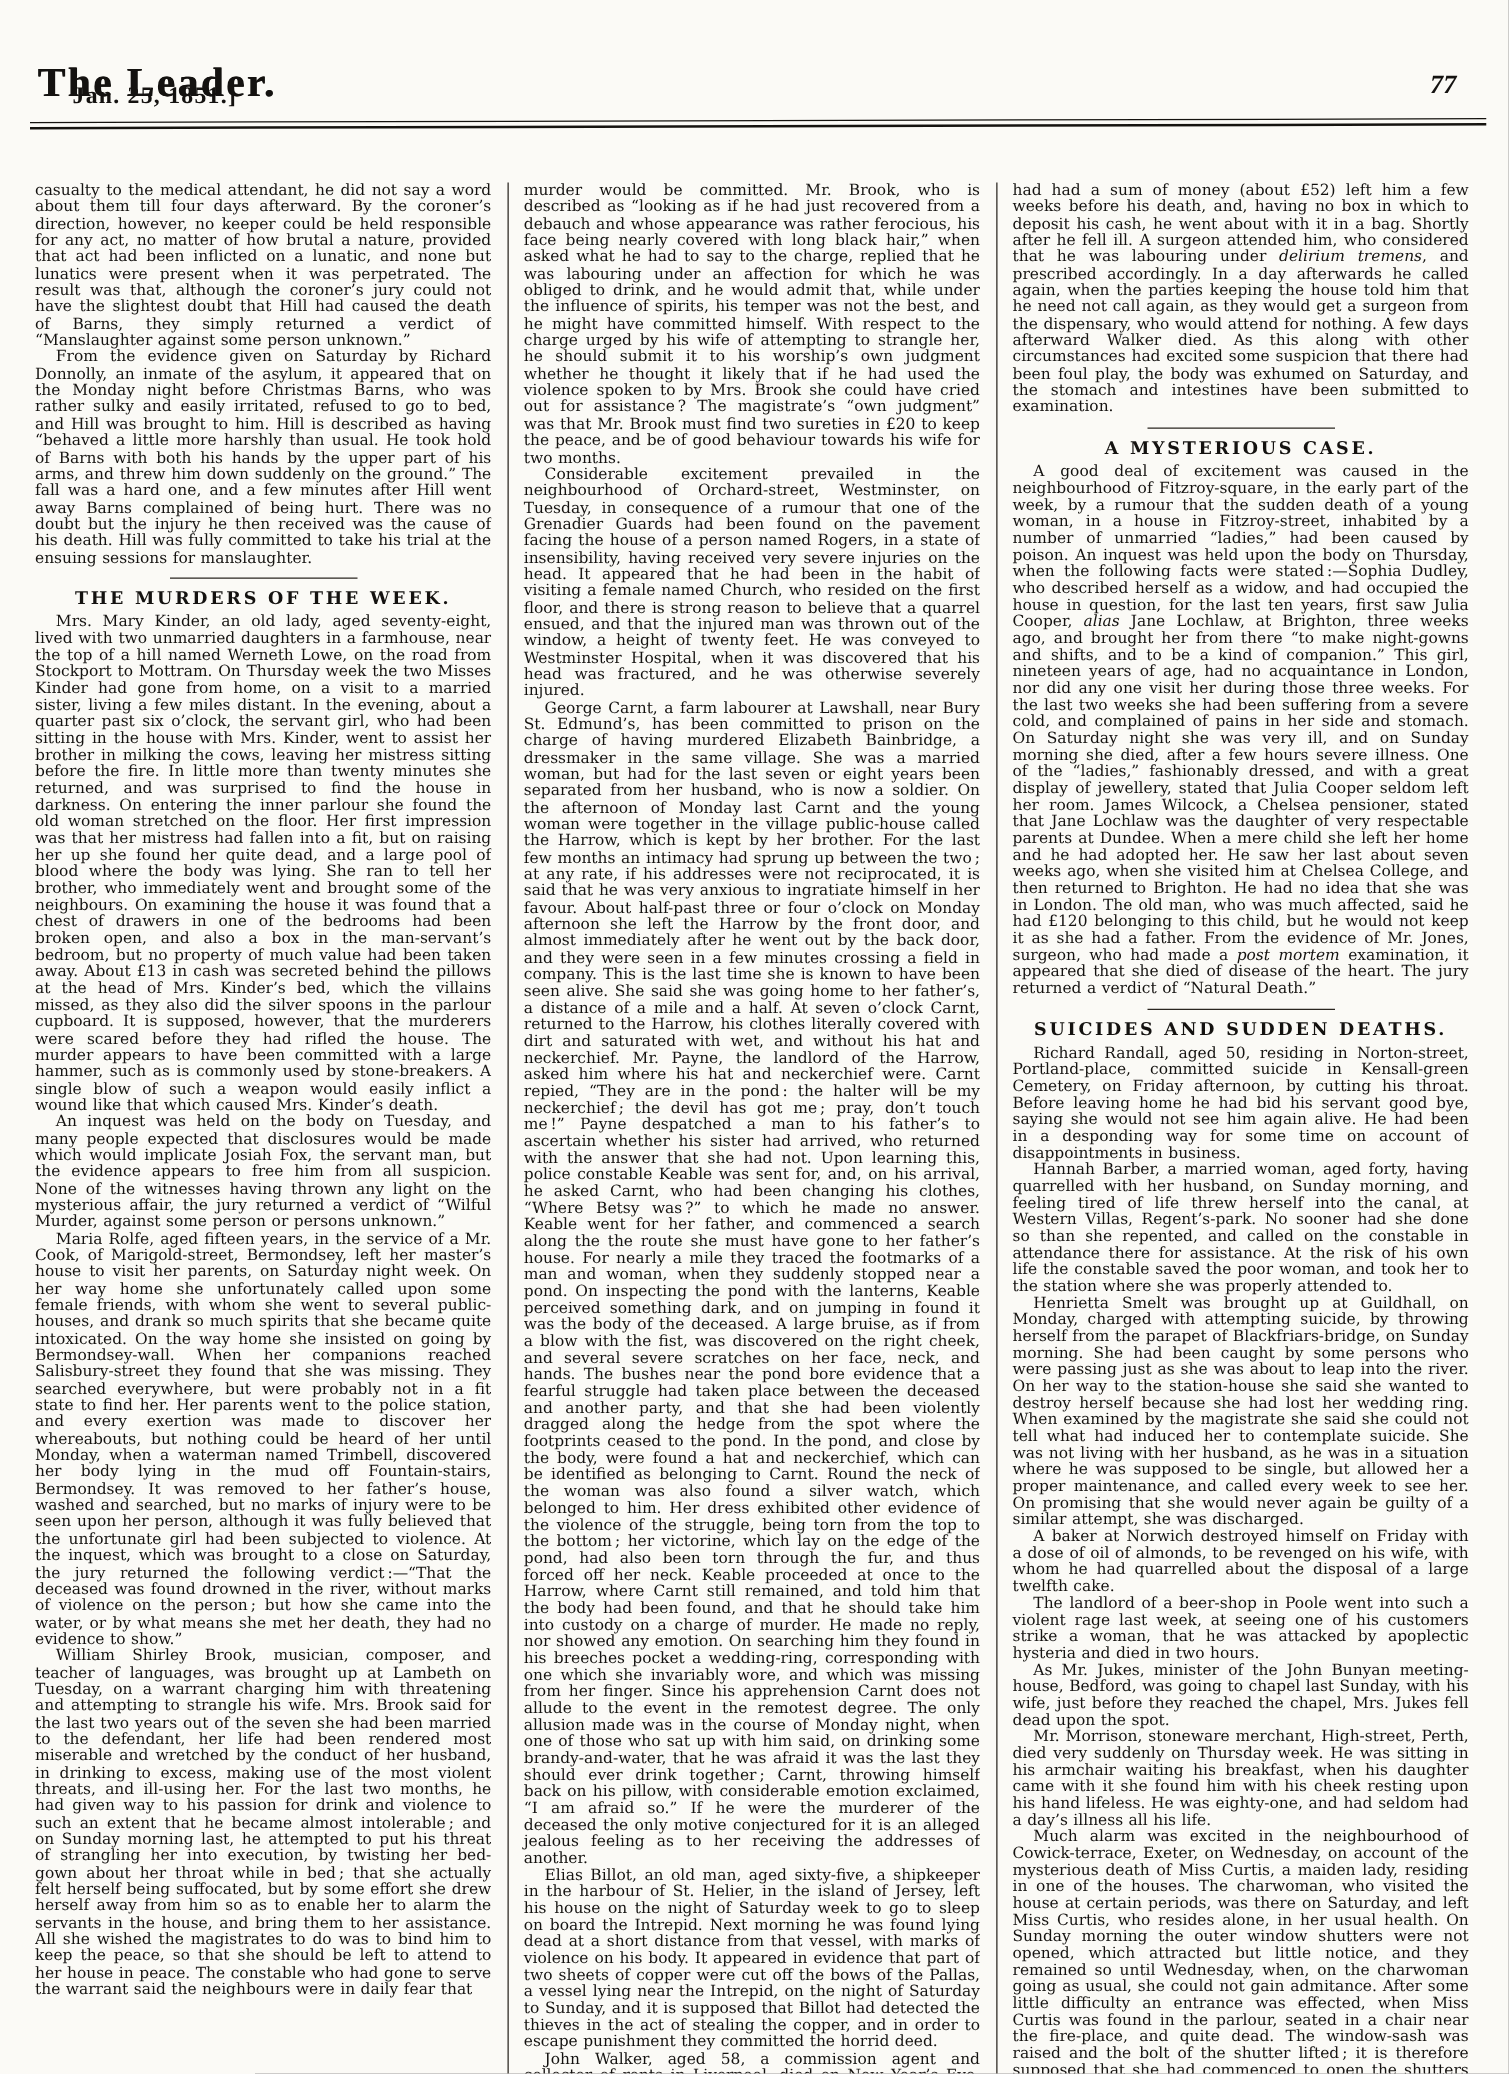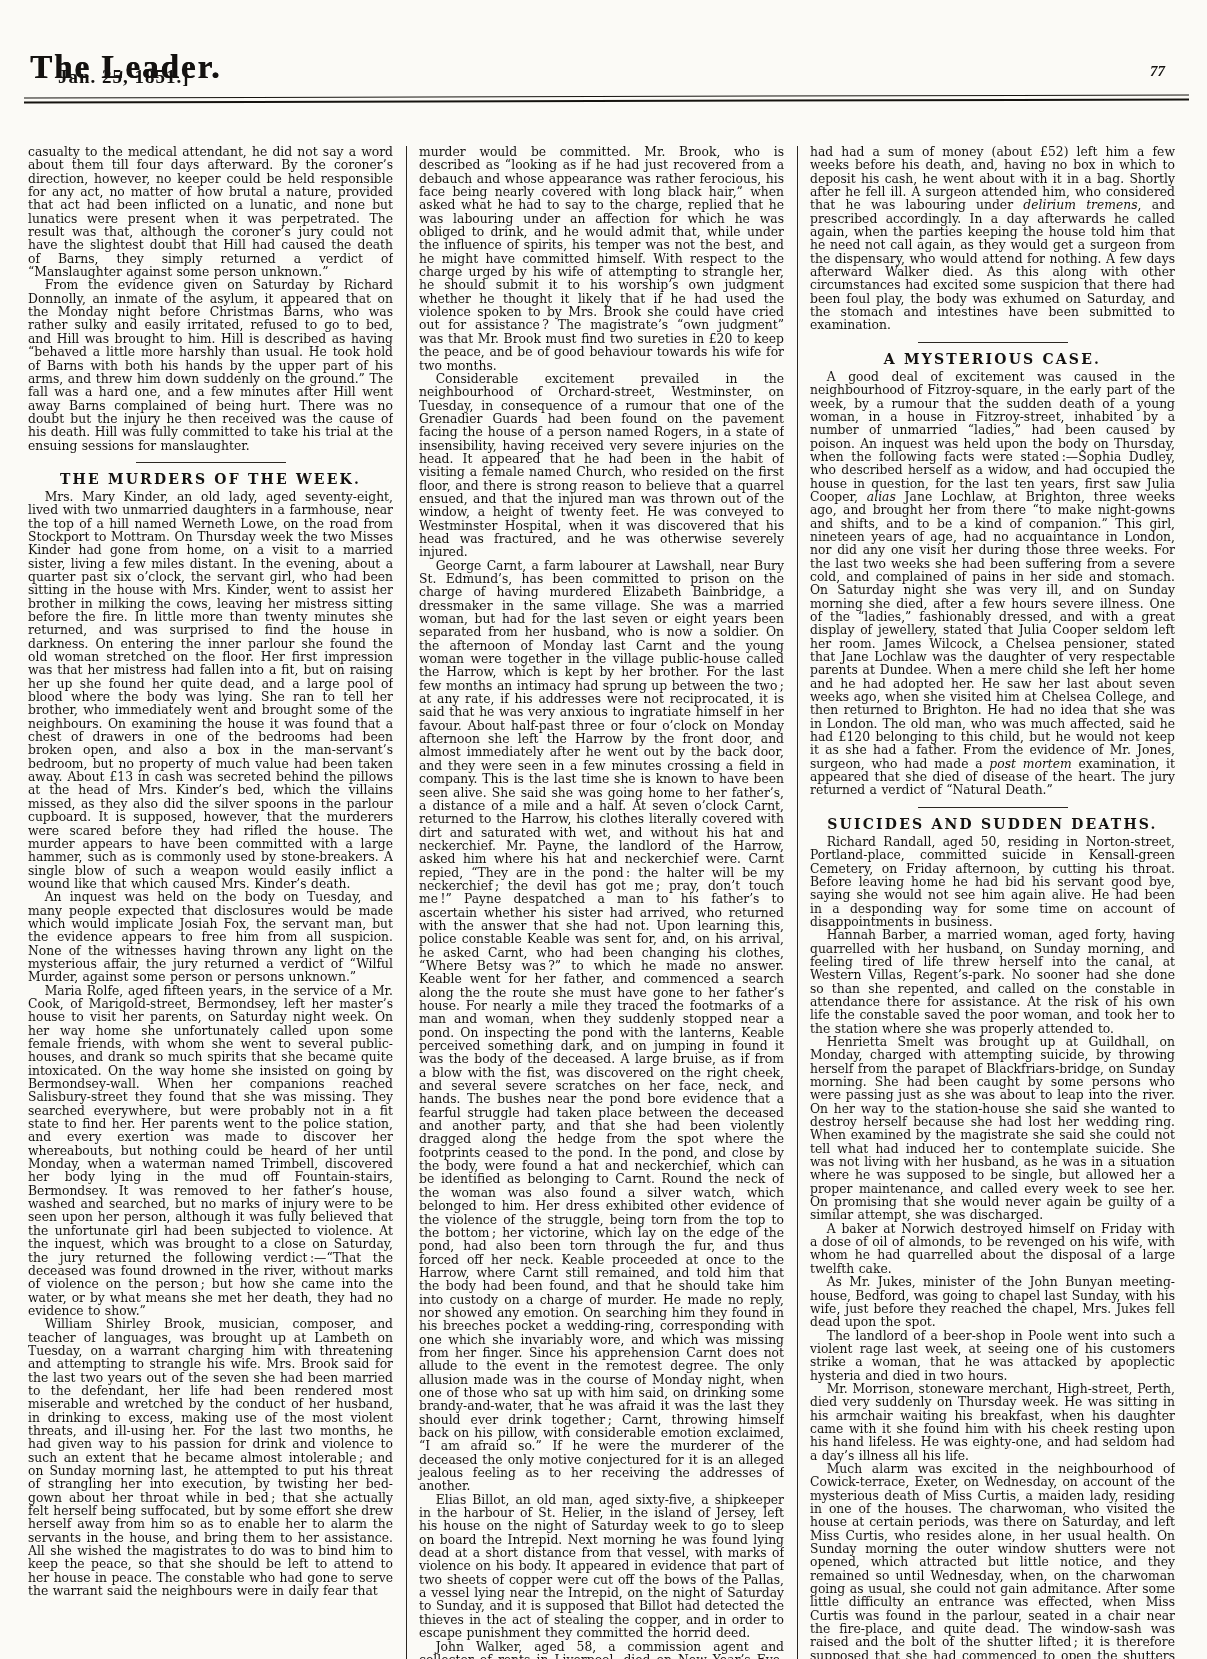--- a/index.html
+++ b/index.html
@@ -21,21 +21,21 @@
     position:absolute;left:28px;bottom:0;
     font-size:19px;font-weight:bold;letter-spacing:1px;
   }
   .masthead{
     position:absolute;left:0;right:0;bottom:2px;text-align:left;
     font-size:33px;font-weight:bold;letter-spacing:2px;
     text-shadow:0.6px 0 0 #141210;
   }
   .page-number{
     position:absolute;right:12px;bottom:8px;
-    font-size:15px;font-weight:bold;font-style:italic;margin-top:33px;
+    font-size:21px;font-weight:bold;font-style:italic;margin-top:33px;
   }
   .head-rule{
     position:absolute;top:96px;left:24px;right:18px;height:3px;
     border-top:1px solid #15130f;border-bottom:2px solid #15130f;
     transform:rotate(-0.15deg);
   }
   
   .columns{
     position:absolute;top:106px;left:28px;right:24px;bottom:0;
     display:flex;
@@ -100,19 +100,19 @@
         <p class="noindent">had had a sum of money (about £52) left him a few weeks before his death, and, having no box in which to deposit his cash, he went about with it in a bag. Shortly after he fell ill. A surgeon attended him, who considered that he was labouring under <em>delirium tremens</em>, and prescribed accordingly. In a day afterwards he called again, when the parties keeping the house told him that he need not call again, as they would get a surgeon from the dispensary, who would attend for nothing. A few days afterward Walker died. As this along with other circumstances had excited some suspicion that there had been foul play, the body was exhumed on Saturday, and the stomach and intestines have been submitted to examination.</p>
         <div class="rule"></div>
         <h2 class="heading">A MYSTERIOUS CASE.</h2>
         <p>A good deal of excitement was caused in the neighbourhood of Fitzroy-square, in the early part of the week, by a rumour that the sudden death of a young woman, in a house in Fitzroy-street, inhabited by a number of unmarried “ladies,” had been caused by poison. An inquest was held upon the body on Thursday, when the following facts were stated :—Sophia Dudley, who described herself as a widow, and had occupied the house in question, for the last ten years, first saw Julia Cooper, <em>alias</em> Jane Lochlaw, at Brighton, three weeks ago, and brought her from there “to make night-gowns and shifts, and to be a kind of companion.” This girl, nineteen years of age, had no acquaintance in London, nor did any one visit her during those three weeks. For the last two weeks she had been suffering from a severe cold, and complained of pains in her side and stomach. On Saturday night she was very ill, and on Sunday morning she died, after a few hours severe illness. One of the “ladies,” fashionably dressed, and with a great display of jewellery, stated that Julia Cooper seldom left her room. James Wilcock, a Chelsea pensioner, stated that Jane Lochlaw was the daughter of very respectable parents at Dundee. When a mere child she left her home and he had adopted her. He saw her last about seven weeks ago, when she visited him at Chelsea College, and then returned to Brighton. He had no idea that she was in London. The old man, who was much affected, said he had £120 belonging to this child, but he would not keep it as she had a father. From the evidence of Mr. Jones, surgeon, who had made a <em>post mortem</em> examination, it appeared that she died of disease of the heart. The jury returned a verdict of “Natural Death.”</p>
         <div class="rule"></div>
         <h2 class="heading">SUICIDES AND SUDDEN DEATHS.</h2>
         <p>Richard Randall, aged 50, residing in Norton-street, Portland-place, committed suicide in Kensall-green Cemetery, on Friday afternoon, by cutting his throat. Before leaving home he had bid his servant good bye, saying she would not see him again alive. He had been in a desponding way for some time on account of disappointments in business.</p>
         <p>Hannah Barber, a married woman, aged forty, having quarrelled with her husband, on Sunday morning, and feeling tired of life threw herself into the canal, at Western Villas, Regent’s-park. No sooner had she done so than she repented, and called on the constable in attendance there for assistance. At the risk of his own life the constable saved the poor woman, and took her to the station where she was properly attended to.</p>
         <p>Henrietta Smelt was brought up at Guildhall, on Monday, charged with attempting suicide, by throwing herself from the parapet of Blackfriars-bridge, on Sunday morning. She had been caught by some persons who were passing just as she was about to leap into the river. On her way to the station-house she said she wanted to destroy herself because she had lost her wedding ring. When examined by the magistrate she said she could not tell what had induced her to contemplate suicide. She was not living with her husband, as he was in a situation where he was supposed to be single, but allowed her a proper maintenance, and called every week to see her. On promising that she would never again be guilty of a similar attempt, she was discharged.</p>
         <p>A baker at Norwich destroyed himself on Friday with a dose of oil of almonds, to be revenged on his wife, with whom he had quarrelled about the disposal of a large twelfth cake.</p>
+        <p>The landlord of a beer-shop in Poole went into such a violent rage last week, at seeing one of his customers strike a woman, that he was attacked by apoplectic hysteria and died in two hours.</p>
         <p>As Mr. Jukes, minister of the John Bunyan meeting-house, Bedford, was going to chapel last Sunday, with his wife, just before they reached the chapel, Mrs. Jukes fell dead upon the spot.</p>
-        <p>The landlord of a beer-shop in Poole went into such a violent rage last week, at seeing one of his customers strike a woman, that he was attacked by apoplectic hysteria and died in two hours.</p>
         <p>Mr. Morrison, stoneware merchant, High-street, Perth, died very suddenly on Thursday week. He was sitting in his armchair waiting his breakfast, when his daughter came with it she found him with his cheek resting upon his hand lifeless. He was eighty-one, and had seldom had a day’s illness all his life.</p>
         <p>Much alarm was excited in the neighbourhood of Cowick-terrace, Exeter, on Wednesday, on account of the mysterious death of Miss Curtis, a maiden lady, residing in one of the houses. The charwoman, who visited the house at certain periods, was there on Saturday, and left Miss Curtis, who resides alone, in her usual health. On Sunday morning the outer window shutters were not opened, which attracted but little notice, and they remained so until Wednesday, when, on the charwoman going as usual, she could not gain admitance. After some little difficulty an entrance was effected, when Miss Curtis was found in the parlour, seated in a chair near the fire-place, and quite dead. The window-sash was raised and the bolt of the shutter lifted ; it is therefore supposed that she had commenced to open the shutters on Monday morning, but that on finding herself suddenly ill she had taken a seat where she was found, so that she must have been dead three days before the body was discovered.</p>
       </div>
     </div>
 </div>
 
 </body></html>

